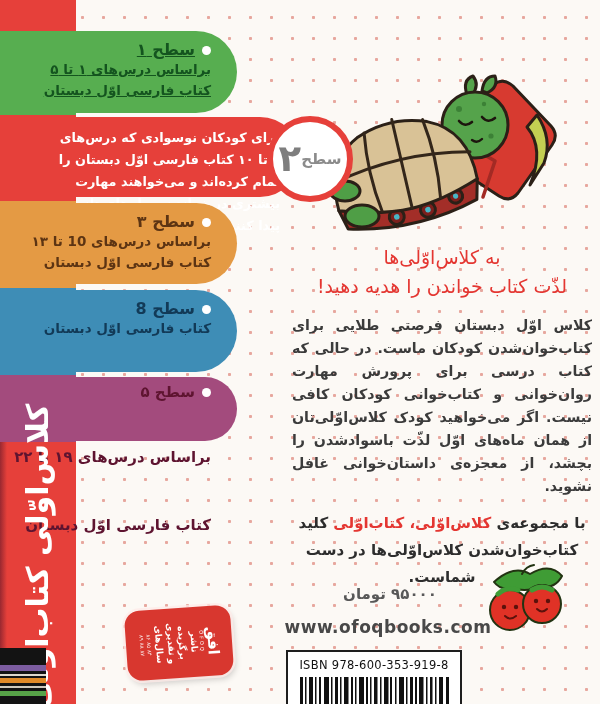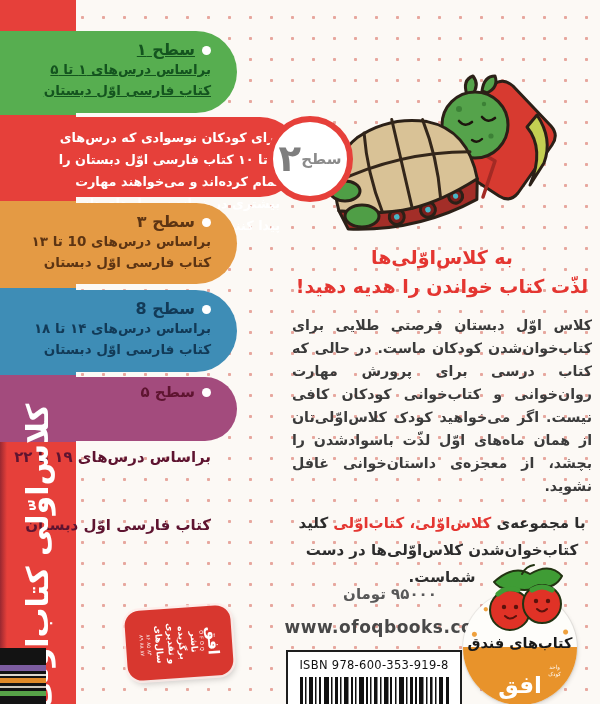--- a/index.html
+++ b/index.html
@@ -44,21 +44,21 @@
   .banner-red .btxt{padding:10px 20px 0 50px;font-size:12.8px;font-weight:bold;line-height:1.72;text-align:right;}
   .level-circle{
     position:absolute;left:267px;top:116px;width:86px;height:86px;z-index:4;
     background:#fff;border:6px solid #e6403a;border-radius:50%;box-sizing:border-box;
     display:flex;align-items:center;justify-content:center;direction:rtl;
   }
   .level-circle .w{font-size:15px;font-weight:bold;color:#8b8b8b;line-height:1;}
   .level-circle .n{font-size:37px;font-weight:bold;color:#7e7e7e;line-height:1.05;}
   
   .main-text{position:absolute;left:292px;top:243px;width:300px;z-index:2;direction:rtl;}
-  .head-red{color:#e43631;font-size:19px;font-weight:bold;text-align:center;line-height:1.5;}
+  .head-red{color:#e43631;font-size:19px;font-weight:normal;text-align:center;line-height:1.5;}
   .para{margin-top:14px;color:#3b3b3b;font-size:14.2px;font-weight:bold;line-height:1.62;text-align:justify;}
   .closing{margin-top:12px;color:#2d2d2d;font-size:15px;font-weight:bold;text-align:center;line-height:1.8;}
   .closing .hl{color:#e43631;}
   
   .price{position:absolute;left:320px;top:585px;width:140px;text-align:center;direction:rtl;
     font-size:15px;font-weight:bold;color:#585858;z-index:2;}
   .website{position:absolute;left:283px;top:617px;width:210px;text-align:center;
     font-size:17px;font-weight:bold;color:#484848;letter-spacing:.5px;z-index:2;}
   .barcode-box{position:absolute;left:286px;top:650px;width:176px;height:90px;z-index:2;
     background:#fff;border:2px solid #1e1e1e;box-sizing:border-box;text-align:center;padding-top:6px;}
@@ -137,21 +137,20 @@
     <div class="btxt">
       <div class="lvl"><span class="dot"></span><span>سطح ۳</span></div>
       <div class="sub">براساس درس‌های 10 تا ۱۳</div>
       <div class="sub">کتاب فارسی اوّل دبستان</div>
     </div>
   </div>
 
   <div class="banner banner-blue">
     <div class="btxt">
       <div class="lvl"><span class="dot"></span><span>سطح 8</span></div>
-      <div class="sub">براساس درس‌های ۱۴ تا ۱۸</div>
       <div class="sub">کتاب فارسی اوّل دبستان</div>
     </div>
   </div>
 
   <div class="banner banner-purple">
     <div class="btxt">
       <div class="lvl"><span class="dot"></span><span>سطح ۵</span></div>
       <div class="sub">براساس درس‌های ۱۹ تا ۲۲</div>
       <div class="sub">کتاب فارسی اوّل دبستان</div>
     </div>
@@ -254,29 +253,20 @@
       <div class="ob-line">ناشر</div>
       <div class="ob-line">برگزیده</div>
       <div class="ob-line">و تقدیری</div>
       <div class="ob-line">سال‌های</div>
       <div class="ob-years">۸۴ ۸۵ ۸۶</div>
       <div class="ob-years">۸۷ ۸۸ ۸۹</div>
     </div>
   </div>
 
   <div class="fandogh">
-    <div class="f-circle">
-      <div class="f-orange"></div>
-      <div class="f-title">کتاب‌های فندق</div>
-      <div class="f-tiny">
-        <div>واحد</div>
-        <div>کودک</div>
-      </div>
-      <div class="f-ofoq">افق</div>
-    </div>
     <svg class="f-berries" width="116" height="92" viewBox="0 0 116 92">
       <g stroke="#223312" stroke-width="2" stroke-linejoin="round" stroke-linecap="round">
         <path d="M30,20 Q50,2 66,12 Q86,0 98,14 Q92,26 76,26 Q60,30 46,26 Q36,28 30,20 z" fill="#3f9c35"></path>
         <path d="M58,12 q4,-8 12,-9" fill="none"></path>
         <circle cx="46" cy="48" r="20" fill="#e03226"></circle>
         <circle cx="78" cy="42" r="19" fill="#e03226"></circle>
         <g stroke="#5c120c" stroke-width="2">
           <circle cx="40" cy="45" r="1.2" fill="#5c120c"></circle>
             <circle cx="52" cy="45" r="1.2" fill="#5c120c"></circle>
           <path d="M41,54 q5,5 11,0" fill="none"></path>

